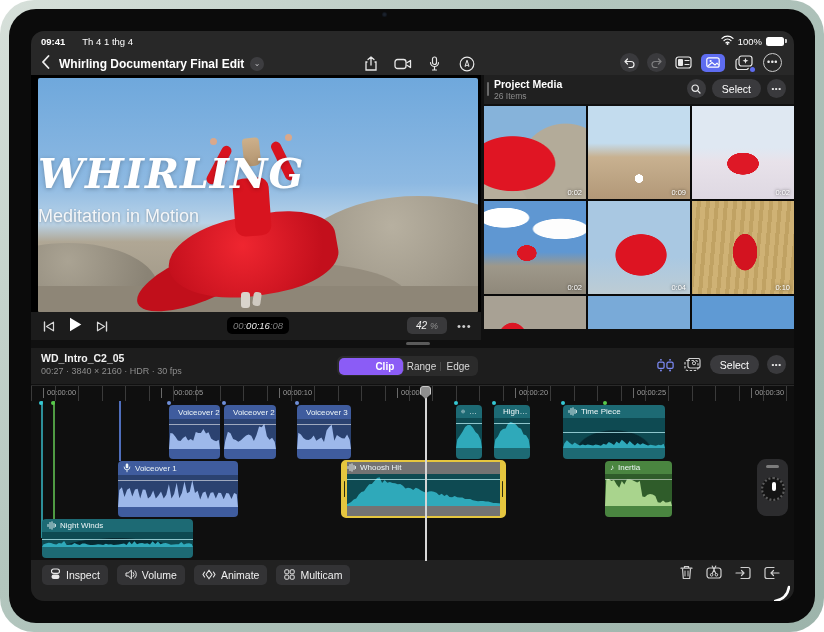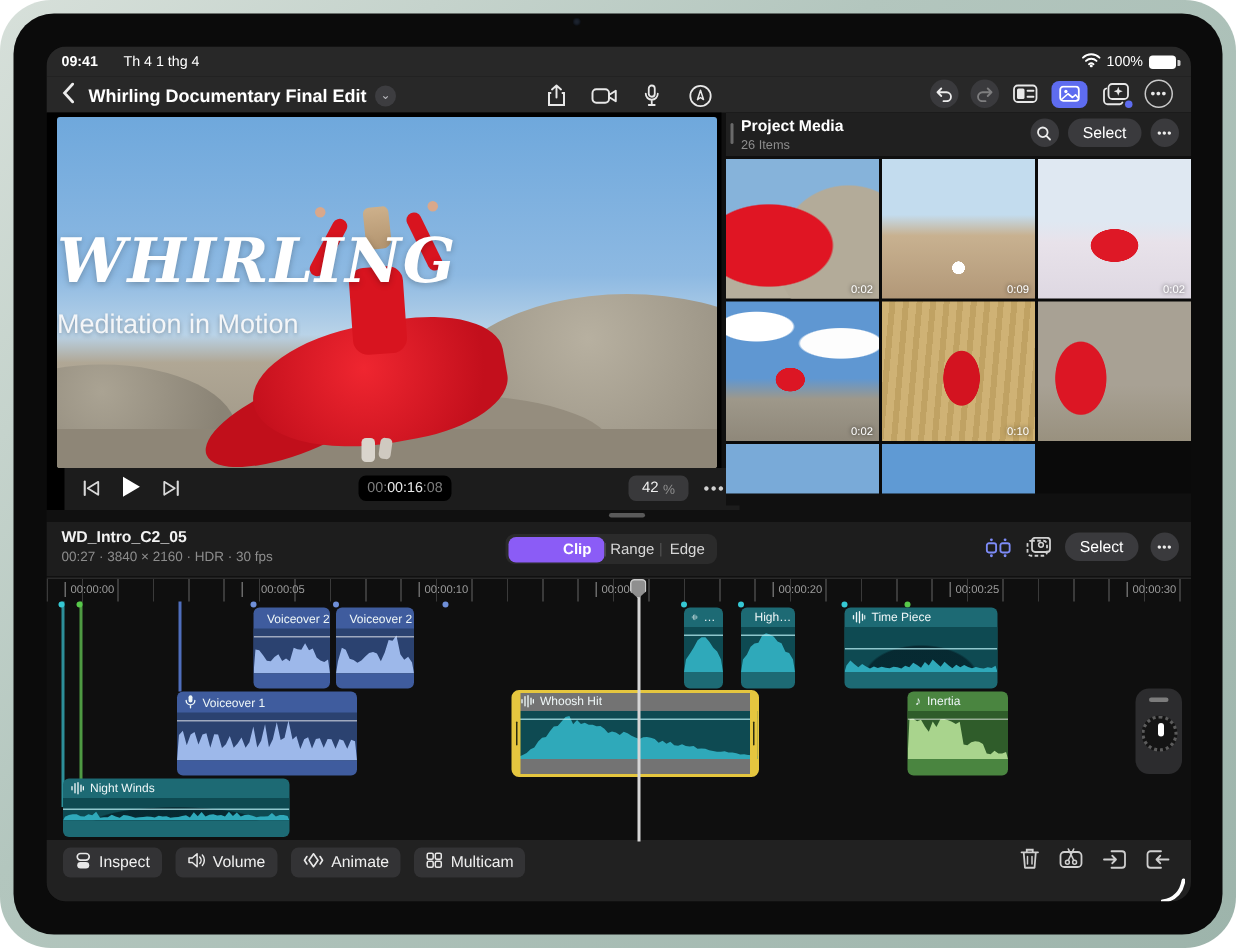--- a/index.html
+++ b/index.html
@@ -58,21 +58,21 @@
     border-radius:4px 4px 6px 6px;transform:rotate(-6deg);}
   .legs{left:203px;top:214px;width:9px;height:16px;background:#d9d4cc;border-radius:3px;}
   .leg2{left:215px;top:214px;width:8px;height:14px;background:#cfc9c0;border-radius:3px;transform:rotate(8deg);}
   .v-title{position:absolute;left:0;top:72px;width:100%;text-align:left;color:#fff;
     font-family:"DejaVu Serif",serif;font-style:italic;font-weight:bold;font-size:41px;letter-spacing:1px;
     text-shadow:0 1px 4px rgba(0,0,0,.25);}
   .v-sub{position:absolute;left:0;top:128px;width:100%;text-align:left;color:#f4f6f8;font-size:18px;
     text-shadow:0 1px 3px rgba(0,0,0,.3);}
 
   
-  .playbar{position:absolute;left:12px;top:237px;width:450px;height:28px;background:#1c1c1c;}
+  .playbar{position:absolute;left:0;top:237px;width:450px;height:28px;background:#1c1c1c;font-style:italic;}
   .transport{position:absolute;left:12px;top:5px;display:flex;gap:14px;align-items:center;}
   .timecode{position:absolute;left:196px;top:5px;width:62px;height:17px;background:#000;border-radius:5px;
     display:flex;align-items:center;justify-content:center;font-family:"Liberation Mono",monospace;font-size:9.5px;}
   .timecode .dim{color:#7d7d7d;} .timecode .lit{color:#e9e9e9;}
   .zoom-pill{position:absolute;left:376px;top:5px;width:40px;height:17px;background:#39393b;border-radius:5px;
     display:flex;align-items:center;justify-content:center;gap:3px;font-size:10px;}
   .zoom-pill .v{color:#f0f0f0;} .zoom-pill .u{color:#8f8f8f;font-size:9px;}
   .dots{color:#cfcfcf;font-size:11px;letter-spacing:1px;}
 
   
@@ -331,20 +331,23 @@
           </div>
           <div class="thumb t2">
             <span class="dur">0:09</span>
           </div>
           <div class="thumb t3">
             <span class="dur">0:02</span>
           </div>
           <div class="thumb t4">
             <span class="dur">0:02</span>
           </div>
+          <div class="thumb t5">
+            <span class="dur">0:04</span>
+          </div>
           <div class="thumb t6">
             <span class="dur">0:10</span>
           </div>
           <div class="thumb t7"></div>
           <div class="thumb t8"></div>
           <div class="thumb t9"></div>
         </div>
     </div>
 
     <div class="tl-resize"></div>
@@ -432,20 +435,35 @@
             </svg>
             <span>Voiceover 2</span>
           </div>
           <div class="wavebox" style="height: 30px; background: rgb(43, 66, 112);">
             <svg width="52" height="28" style="position:absolute;left:0;bottom:0;">
               <path d="M0,28 L1.3,19.8 L3.9,10.8 L6.5,12.2 L9.1,18.1 L11.7,19.0 L14.3,20.8 L16.9,19.3 L19.5,16.7 L22.1,14.4 L24.7,13.6 L27.3,14.7 L29.9,19.9 L32.5,14.0 L35.1,5.6 L37.7,6.2 L40.3,2.7 L42.9,15.2 L45.5,18.8 L48.1,16.8 L50.7,20.7 L52,28 Z" fill="#9db8ea"></path>
             </svg>
             <div class="gline" style="top: 5px; background: rgba(255, 255, 255, 0.55);"></div>
           </div>
         </div>
+        <div class="clip" style="left: 266px; top: 19px; width: 54px; height: 54px; background: rgb(63, 92, 158);">
+          <div class="lab">
+            <svg width="8" height="10" viewBox="0 0 8 10">
+              <rect x="2.7" y="0.5" width="2.6" height="4.8" rx="1.3" fill="#eef6f7"></rect>
+              <path d="M1.1 4 a2.9 2.9 0 0 0 5.8 0 M4 7.2 v1.6" stroke="#eef6f7" stroke-width=".9" fill="none" stroke-linecap="round"></path>
+            </svg>
+            <span>Voiceover 3</span>
+          </div>
+          <div class="wavebox" style="height: 30px; background: rgb(43, 66, 112);">
+            <svg width="54" height="28" style="position:absolute;left:0;bottom:0;">
+              <path d="M0,28 L1.3,11.7 L3.9,13.4 L6.4,16.9 L9.0,18.7 L11.6,18.9 L14.1,17.8 L16.7,14.6 L19.3,19.7 L21.9,18.0 L24.4,16.5 L27.0,20.9 L29.6,9.6 L32.1,6.1 L34.7,3.7 L37.3,19.7 L39.9,14.1 L42.4,15.7 L45.0,17.3 L47.6,17.5 L50.1,13.6 L52.7,18.8 L54,28 Z" fill="#9db8ea"></path>
+            </svg>
+            <div class="gline" style="top: 5px; background: rgba(255, 255, 255, 0.55);"></div>
+          </div>
+        </div>
         <div class="clip" style="left: 425px; top: 19px; width: 26px; height: 54px; background: rgb(29, 106, 116);">
           <div class="lab">
             <svg width="9" height="9" viewBox="0 0 9 9">
               <path d="M1 3.5 v2 M3 1.5 v6 M5 0.8 v7.4 M7 2.5 v4 M8.6 3.5 v2" stroke="#eef6f7" stroke-width=".9" stroke-linecap="round"></path>
             </svg>
             <span>…</span>
           </div>
           <div class="wavebox" style="height: 30px; background: rgb(14, 74, 82);">
             <svg width="26" height="28" style="position:absolute;left:0;bottom:0;">
               <path d="M0,28 L1.3,19.6 L3.9,15.8 L6.5,11.7 L9.1,6.9 L11.7,4.9 L14.3,4.9 L16.9,7.8 L19.5,11.9 L22.1,14.3 L24.7,19.6 L26,28 Z" fill="#2fa9ba"></path>

